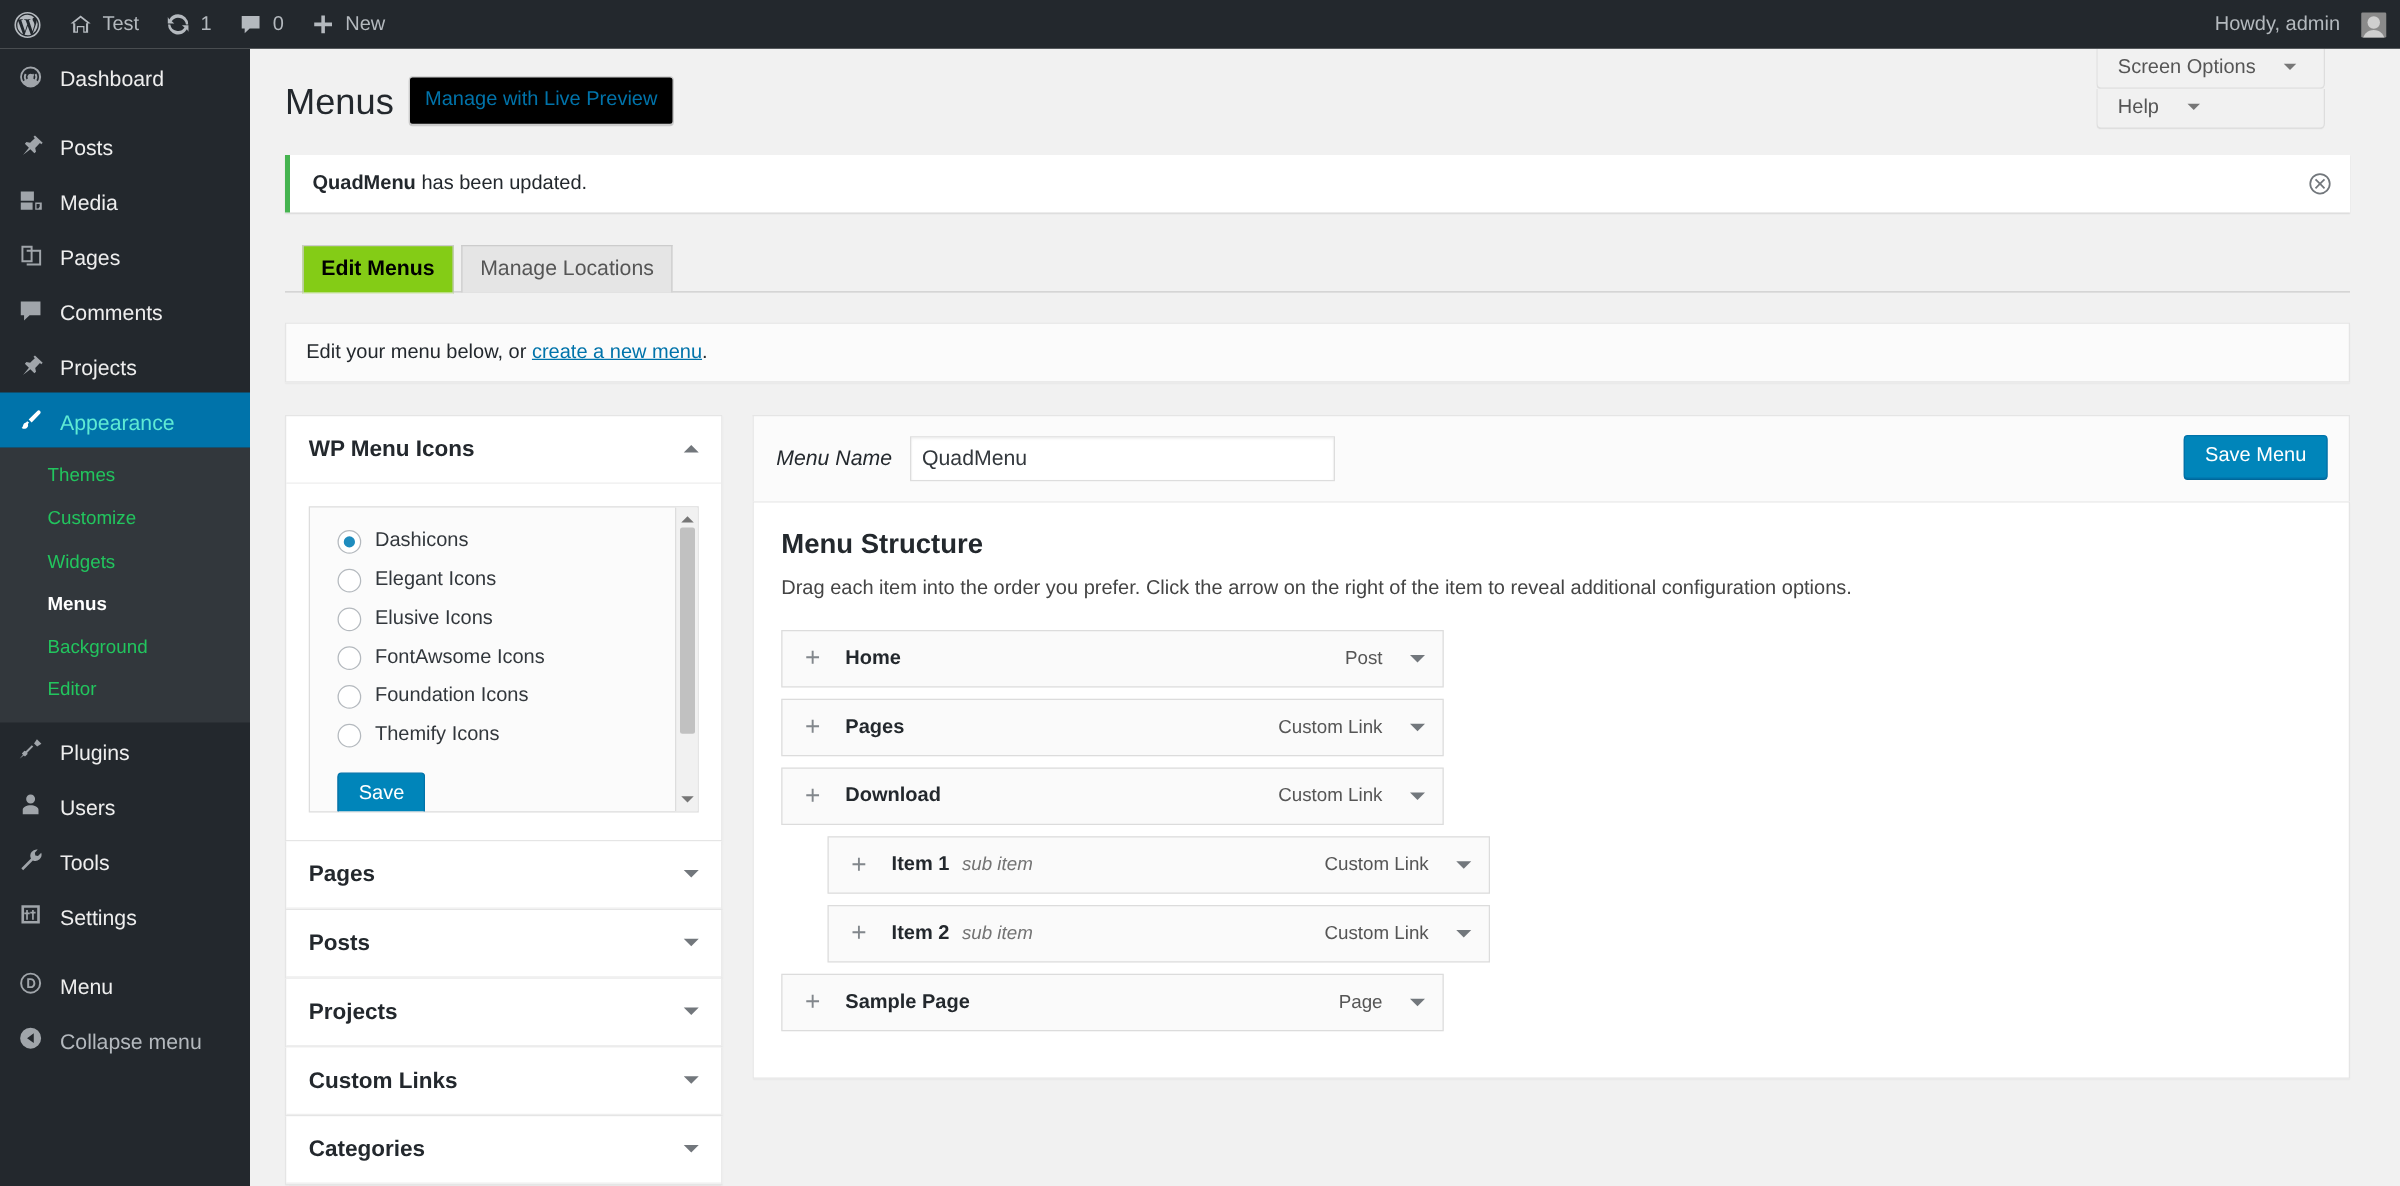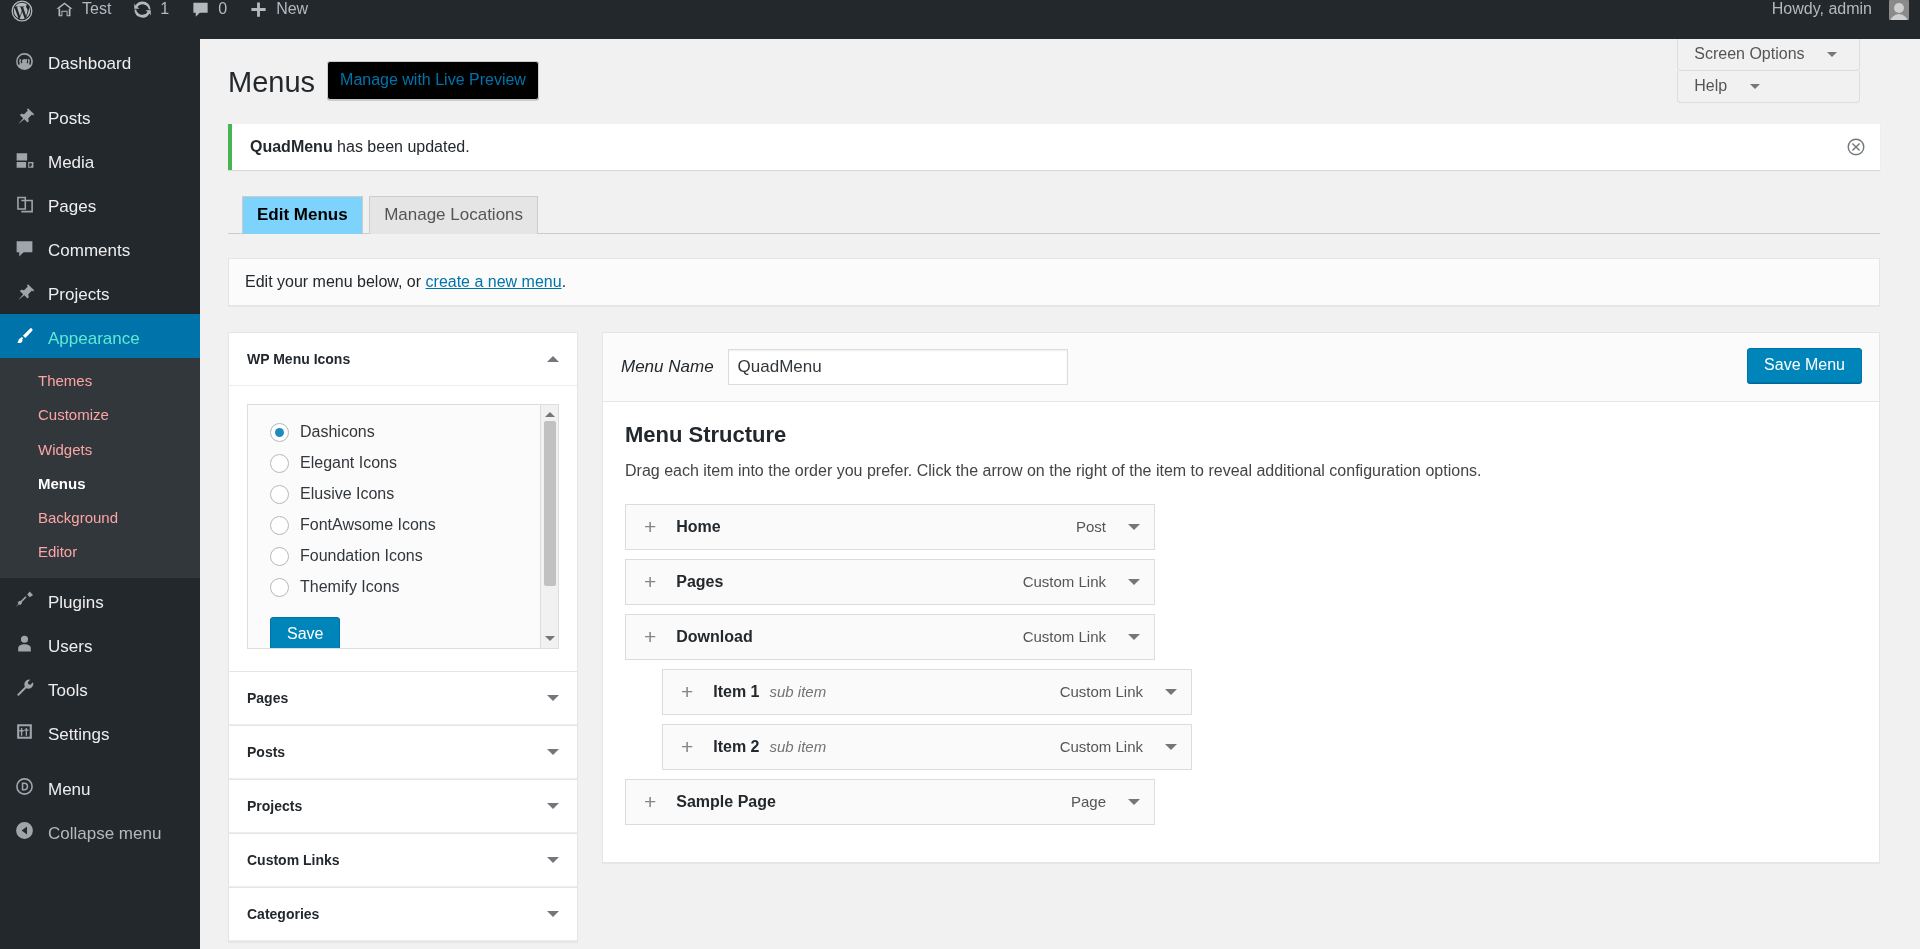--- a/index.html
+++ b/index.html
@@ -16,21 +16,21 @@
   #adminbar {
     position: absolute; top: 0; left: 0;
     width: 1920px; height: 39px;
     background: #23282d;
     color: #b4b9be;
     display: flex; align-items: center;
     font-size: 16px;
     z-index: 50;
   }
   .ab-item {
-    display: flex; align-items: flex-start; gap: 8px;
+    display: flex; align-items: center; gap: 8px;
     height: 39px; padding: 0 11px;
     color: #b4b9be; cursor: pointer;
     white-space: nowrap;
   }
   .ab-icon { display:inline-block; line-height:1; }
   #adminbar svg { display:block; }
   .ab-right { margin-left:auto; display:flex; align-items:center; }
   .ab-avatar {
     width: 20px; height: 20px; background:#8a8a8a;
     border-radius: 1px; margin-left:9px;
@@ -69,21 +69,21 @@
     border-right-color: #f1f1f1;
   }
   .mi { width: 24px; height: 22px; flex: 0 0 24px;
         display:flex; align-items:center; justify-content:center; }
   .mi svg { fill: #a0a5aa; display:block; }
   .menu-top.current .mi svg { fill:#fff; }
   .menu-sep { height: 11px; }
   .submenu { background:#32373c; padding: 6px 0 8px 0; }
   .sub-item {
     padding: 7px 0 7px 38px; font-size: 15px;
-    color: #fca5a5; cursor:pointer; line-height:1.35;
+    color: #22c55e; cursor:pointer; line-height:1.35;
   }
   .sub-item.current { color:#fff; font-weight: bold; }
   .menu-collapse .mi svg { fill:#a0a5aa; }
 
   
   #main {
     position: absolute; top: 39px; left: 200px;
     width: 1720px; height: 910px;
     background: #f1f1f1;
     overflow: hidden;
@@ -159,21 +159,21 @@
     border-bottom: none;
     color: #555;
     font-size: 17px;
     padding: 8px 14px 9px;
     margin: 0 2px -1px 0;
     text-decoration: none;
     cursor: pointer;
     vertical-align: top;
   }
   .nav-tab-active {
-    background: #7dd3fc;
+    background: #84cc16;
     border-bottom: 1px solid #f1f1f1;
     color: #000;
     font-weight: 600;
   }
 
   .menu-edit-desc {
     background: #fbfbfb;
     border: 1px solid #e5e5e5;
     box-shadow: 0 1px 1px rgba(0,0,0,.04);
     padding: 14px 16px;
@@ -194,21 +194,21 @@
     margin-bottom: 0;
   }
   .postbox + .postbox { border-top: none; }
   .postbox-header {
     display: flex; align-items: center; justify-content: space-between;
     padding: 16px 14px 16px 18px;
     border-bottom: 1px solid #eee;
     cursor: pointer;
   }
   .postbox-header.collapsed { border-bottom: 1px solid #eee; }
-  .postbox-title { font-size: 14px; font-weight: 700; color: #23282d; }
+  .postbox-title { font-size: 18px; font-weight: 700; color: #23282d; }
   .toggle-ind {
     width: 20px; height: 20px; display:flex;
     align-items:center; justify-content:center;
   }
   .toggle-ind .tri-up {
     border: 6px solid transparent; border-bottom-color: #72777c;
     margin-top:-6px;
   }
   .toggle-ind .tri-dn {
     border: 6px solid transparent; border-top-color: #72777c;

